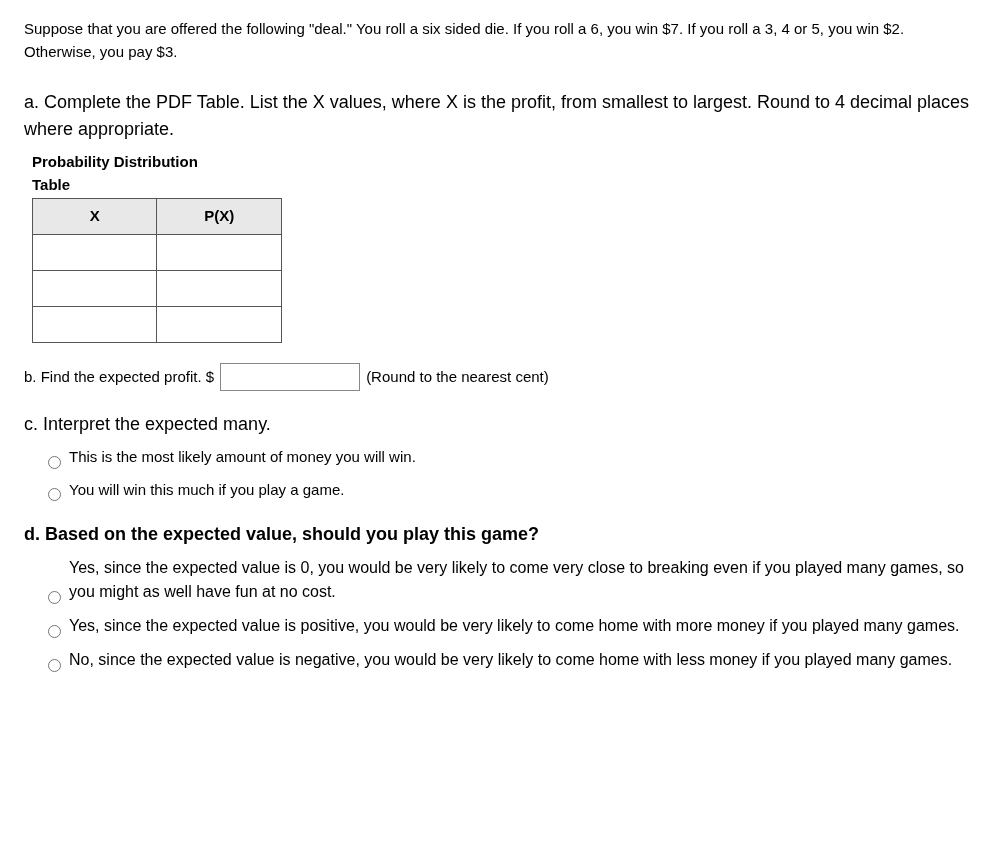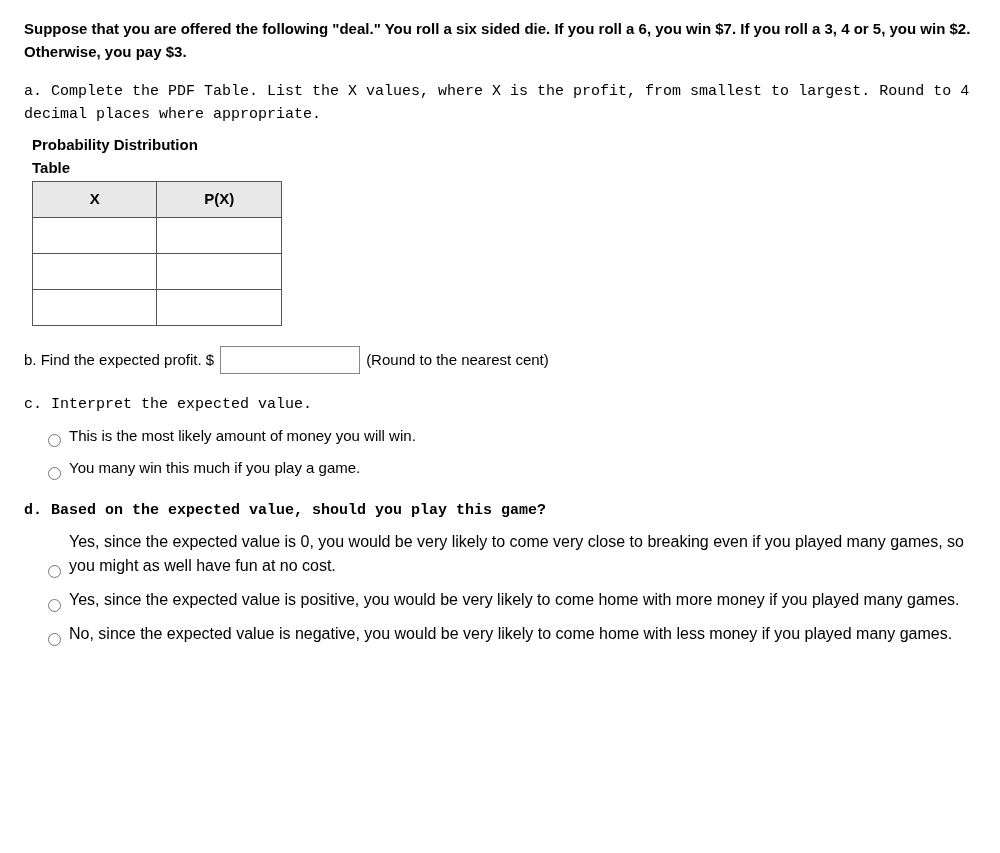--- a/index.html
+++ b/index.html
@@ -5,31 +5,29 @@
     * { box-sizing: border-box; margin: 0; padding: 0; }
     body {
       font-family: Arial, sans-serif;
       font-size: 15px;
       background: #fff;
       color: #000;
       padding: 18px 24px;
       line-height: 1.5;
     }
     .intro-text {
-      margin-bottom: 18px;
+      margin-bottom: 26px;
       font-size: 15px;
-      font-weight: bold;
     }
     .section {
       margin-bottom: 20px;
     }
     .section-label {
-      font-size: 15px;
+      font-size: 18px;
       margin-bottom: 8px;
-      font-family: Liberation Mono, monospace;
     }
     .table-wrapper {
       margin-left: 8px;
       margin-bottom: 14px;
     }
     .table-title {
       font-weight: bold;
       font-size: 15px;
       width: 250px;
     }
@@ -139,29 +137,29 @@
 
 <div class="section">
   <div class="expected-profit-row">
     <span>b. Find the expected profit. $</span>
     <input type="text" class="expected-profit-input" value="" style="">
     <span>(Round to the nearest cent)</span>
   </div>
 </div>
 
 <div class="section">
-  <p class="section-label">c. Interpret the expected value.</p>
+  <p class="section-label">c. Interpret the expected many.</p>
   <div class="radio-group">
     <div class="radio-option">
       <input type="radio" name="part_c" id="c1" style="">
       <span>This is the most likely amount of money you will win.</span>
     </div>
     <div class="radio-option">
       <input type="radio" name="part_c" id="c2" style="">
-      <span>You many win this much if you play a game.</span>
+      <span>You will win this much if you play a game.</span>
     </div>
   </div>
 </div>
 
 <div class="section section-d">
   <p class="section-label bold">d. Based on the expected value, should you play this game?</p>
   <div class="radio-group">
     <div class="radio-option">
       <input type="radio" name="part_d" id="d1" style="">
       <span>Yes, since the expected value is 0, you would be very likely to come very close to breaking even if you played many games, so you might as well have fun at no cost.</span>

